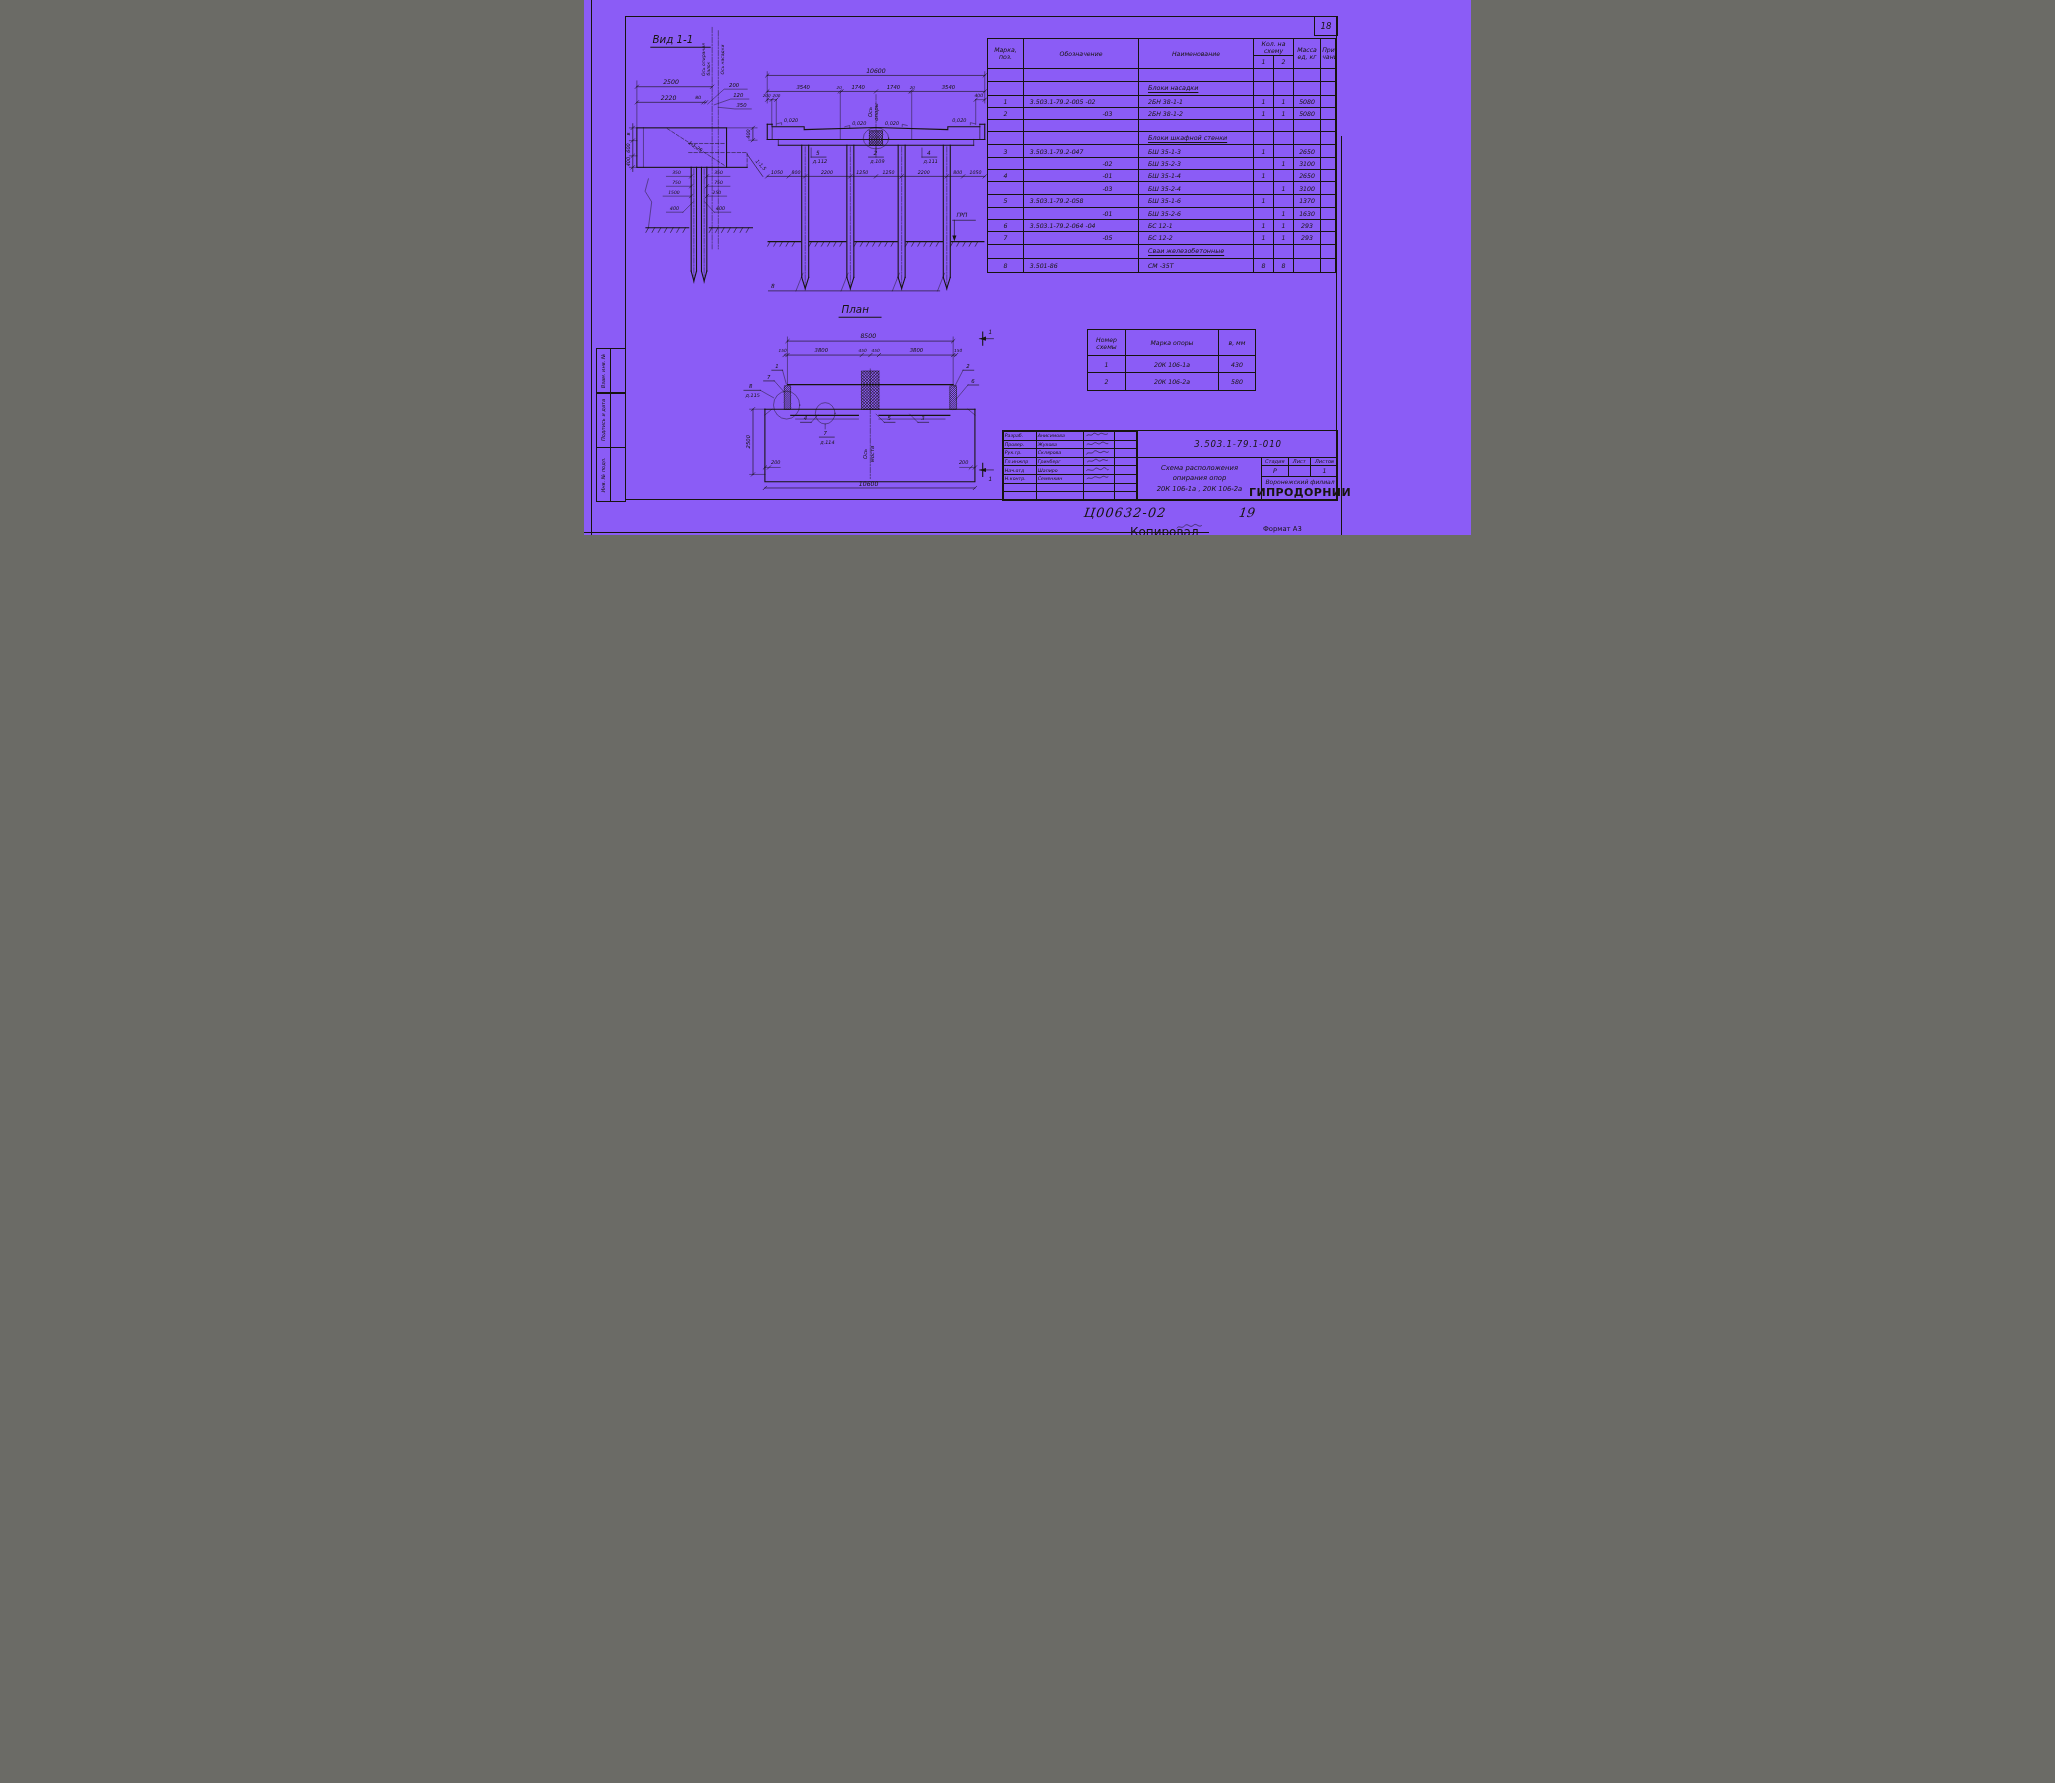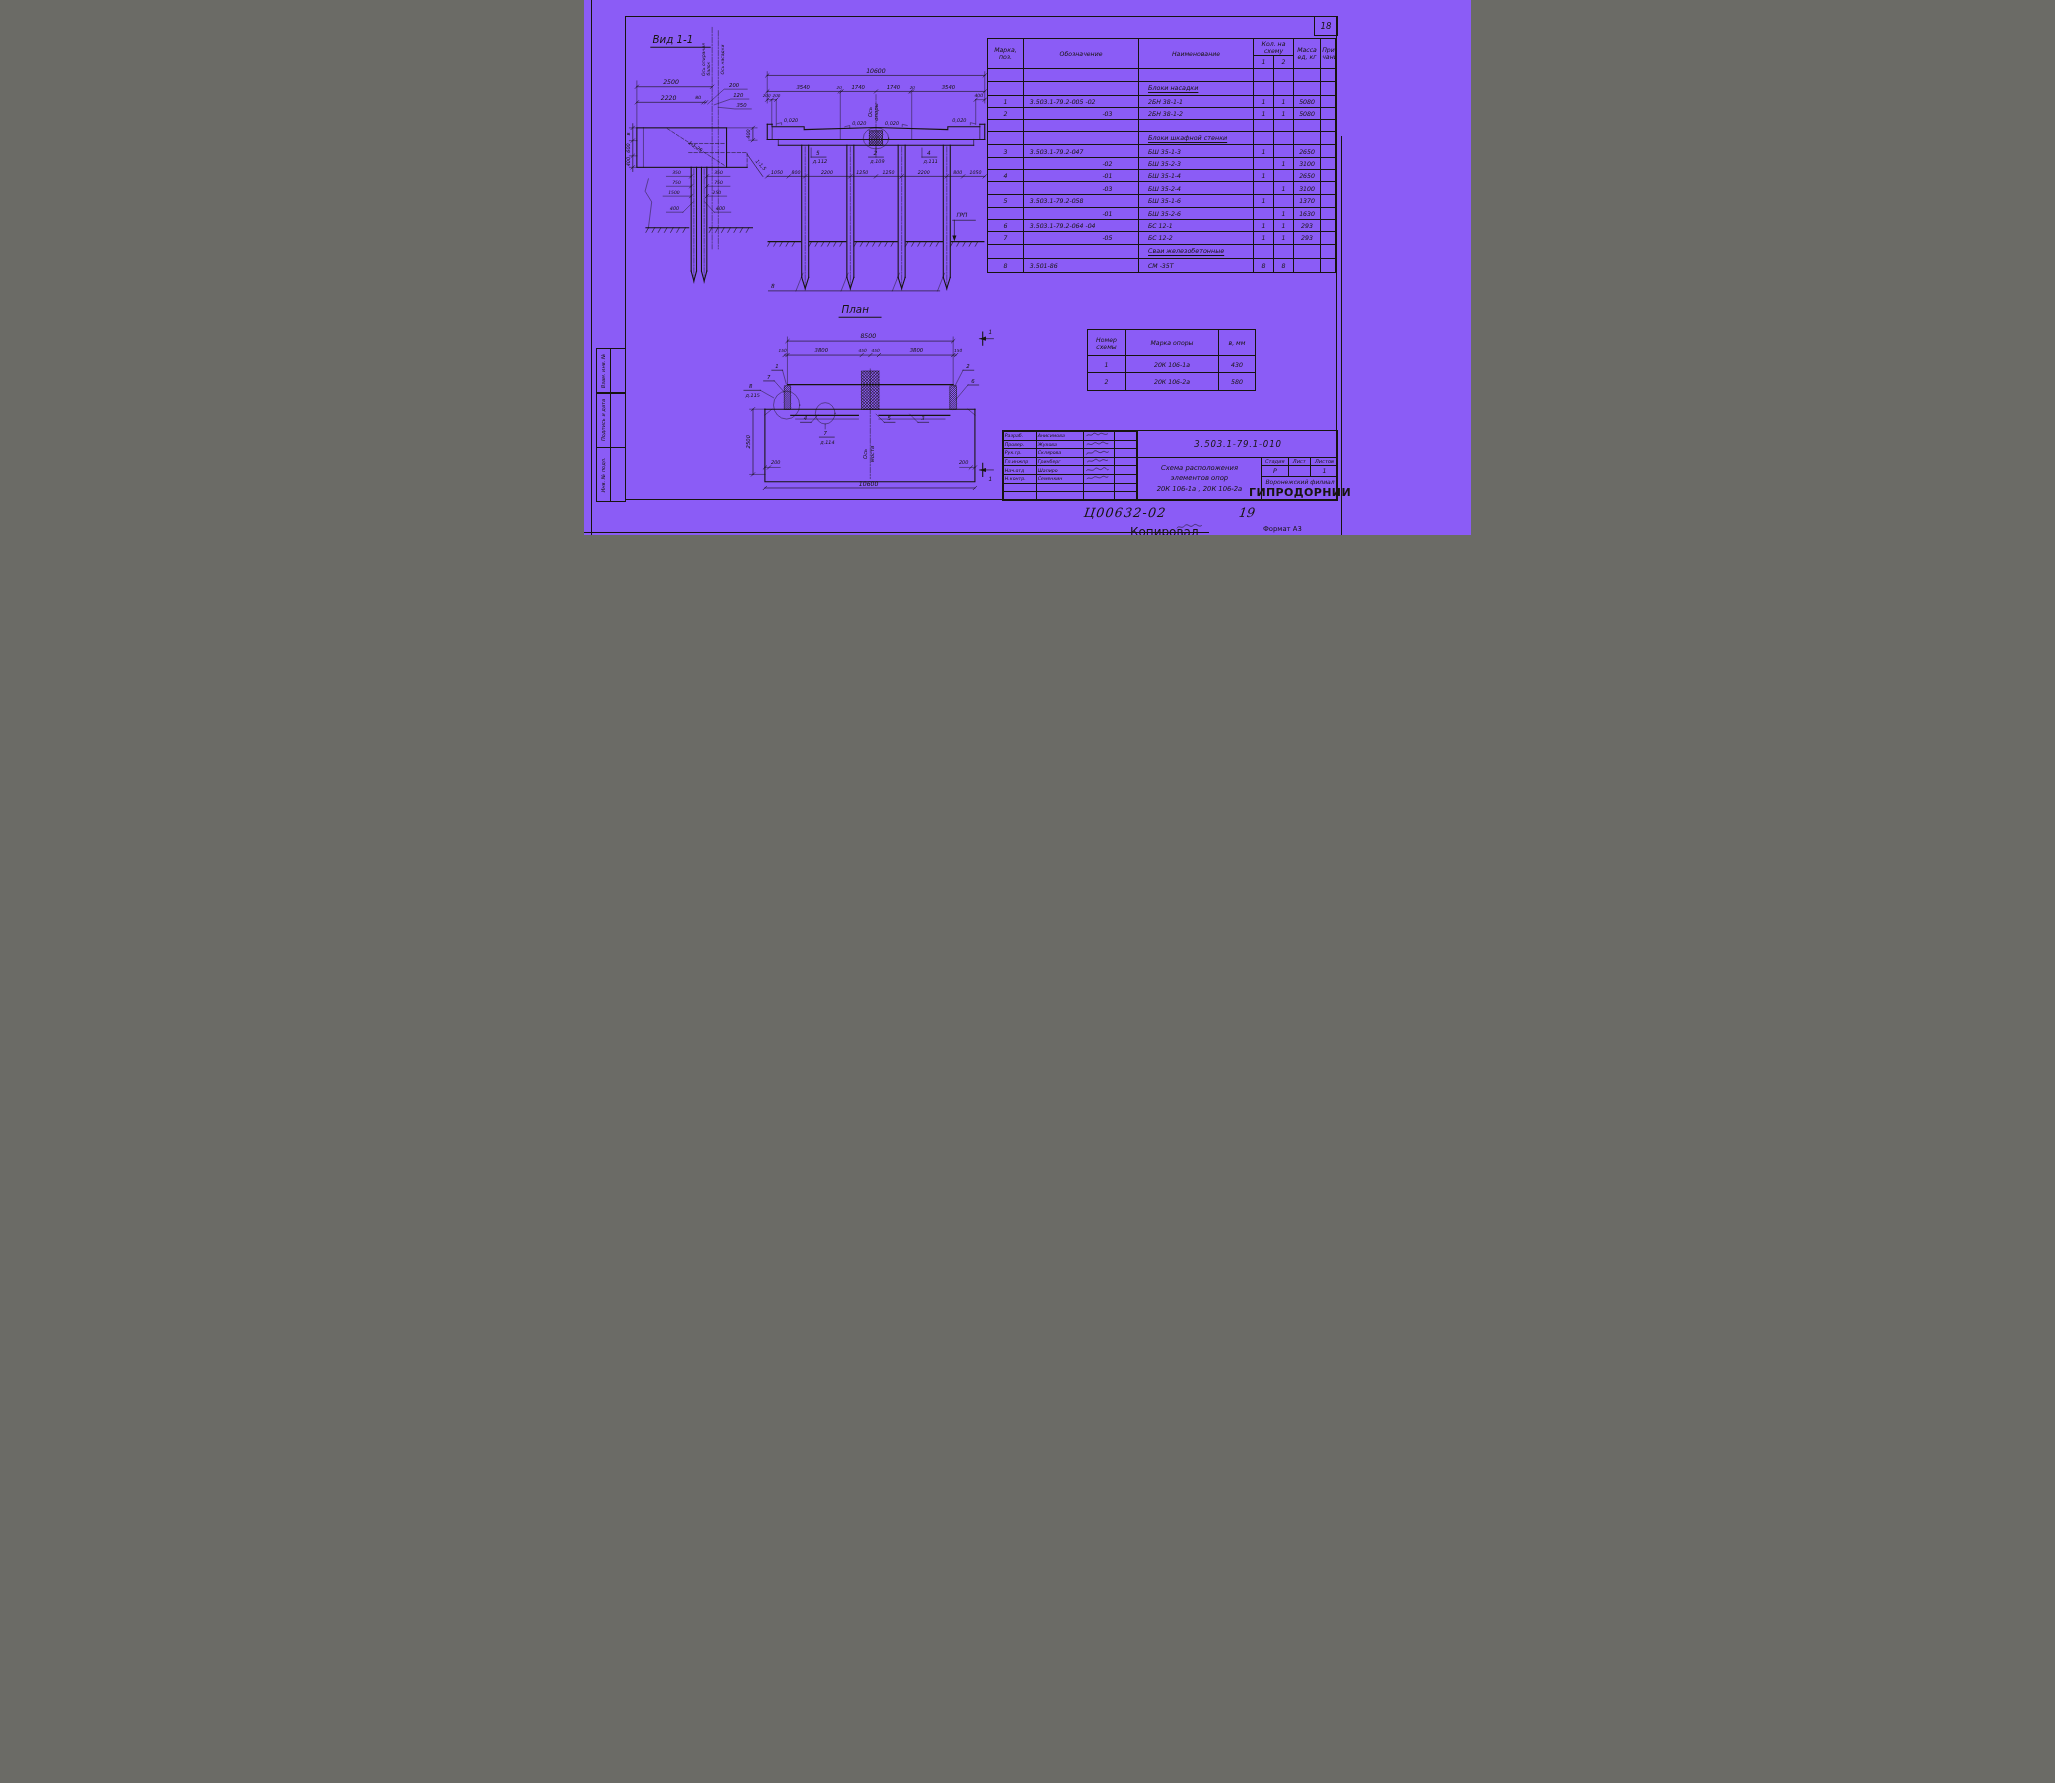--- a/index.html
+++ b/index.html
@@ -372,21 +372,21 @@
             <td></td>
             <td></td>
             <td></td>
             <td></td>
           </tr>
     </tbody>
       </table>
     <div class="docnum">3.503.1-79.1-010</div>
     <div class="ttl">
       <div>Схема расположения</div>
-      <div>элементов опор</div>
+      <div>опирания опор</div>
       <div>20К 106-1а , 20К 106-2а</div>
     </div>
     <div class="stampright">
       <div>Стадия</div>
       <div>Лист</div>
       <div>Листов</div>
       <div style="font-size:6.2px">Р</div>
       <div></div>
       <div style="font-size:6.2px">1</div>
       <div class="org">

